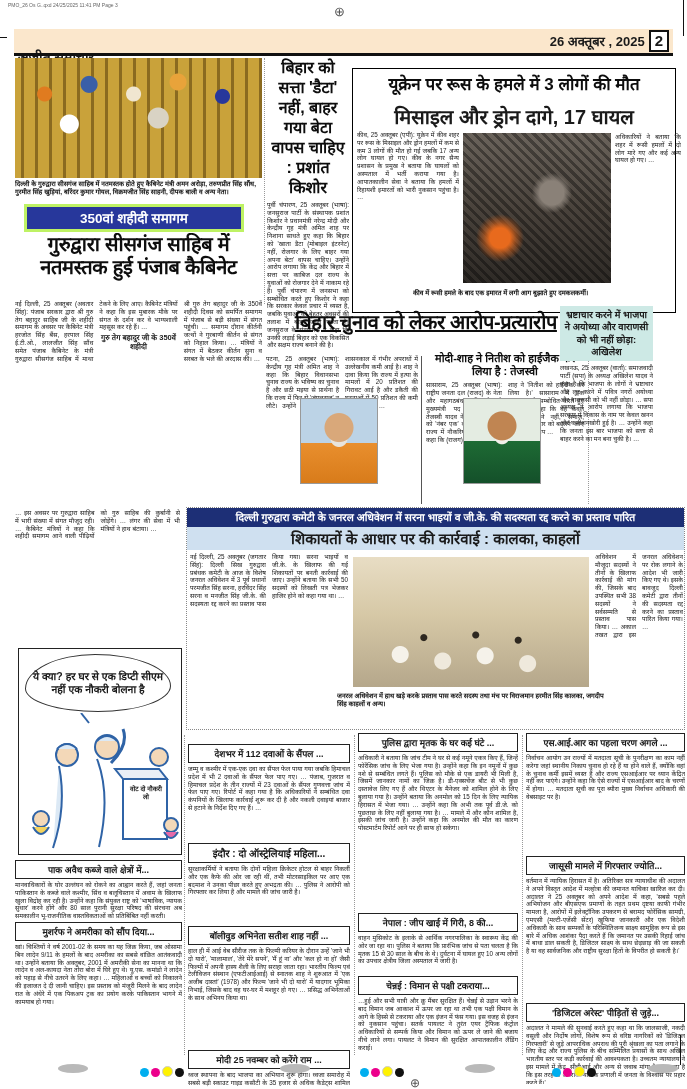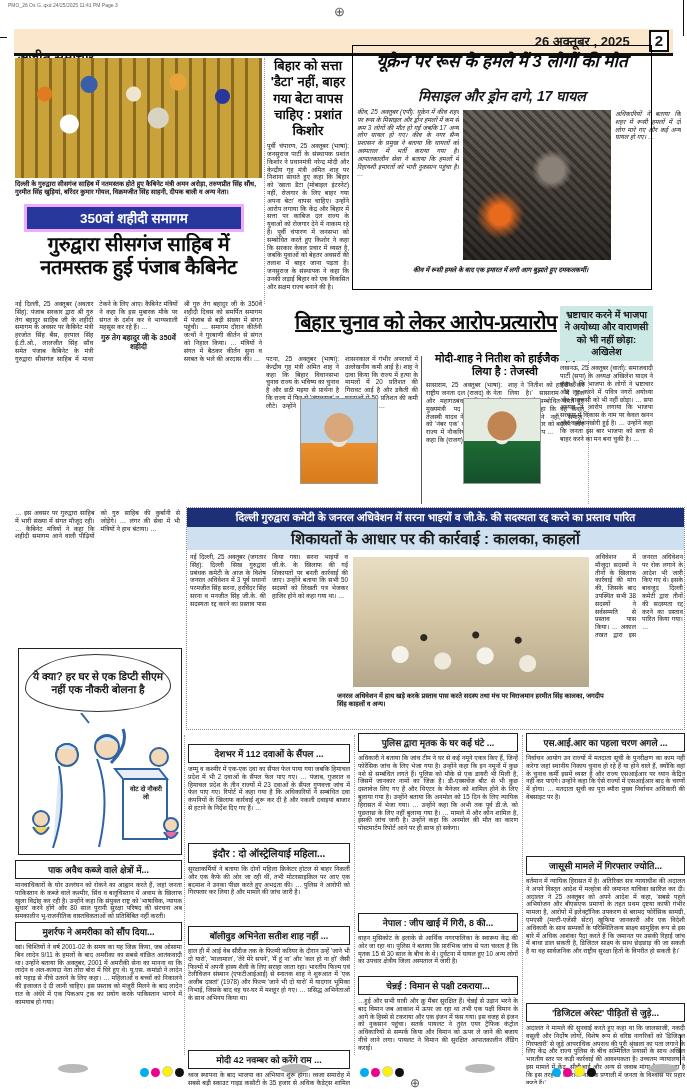--- a/index.html
+++ b/index.html
@@ -26,60 +26,60 @@
 
 <div id="page">
 
   <div class="abs" style="left:8px;top:2px;font-size:5px;color:#666;">PMO_26 Os G..qxd  24/25/2025  11:41 PM  Page 3</div>
   <div class="abs" style="left:334px;top:4px;font-size:13px;color:#555;">⊕</div>
   <div class="abs" style="left:683px;top:0;width:0;height:36px;border-left:1.5px solid #111;"></div>
   <div class="abs" style="left:0;top:37px;width:7px;height:0;border-top:1.5px solid #111;"></div>
 
   <div class="abs" style="left:14px;top:29px;width:659px;height:24px;background:#fbe7cc;display:flex;align-items:center;justify-content:space-between;padding:0 4px;box-sizing:border-box;">
     <span style="font-size:14px;font-weight:800;margin-top:31px;">अजीत समाचार</span>
-    <span style="display:flex;align-items:center;gap:19px;">
+    <span style="display:flex;align-items:center;gap:4px;">
       <span style="font-size:13px;font-weight:800;">26 अक्तूबर , 2025</span>
       <span style="border:2px solid #111;background:#fff;font-size:15px;font-weight:800;padding:0 4px;line-height:18px;">2</span>
     </span>
   </div>
   <div class="abs" style="left:14px;top:53px;width:659px;height:3px;background:#111;"></div>
 
   <div class="abs photo" style="left:15px;top:58px;width:247px;height:120px;background:
       radial-gradient(circle at 12% 30%,#e07b1f 0 7px,transparent 8px),
       radial-gradient(circle at 30% 22%,#3a5fa8 0 8px,transparent 9px),
       radial-gradient(circle at 48% 30%,#f0e6d0 0 7px,transparent 8px),
       radial-gradient(circle at 66% 20%,#e8a33a 0 8px,transparent 9px),
       radial-gradient(circle at 84% 32%,#27379b 0 7px,transparent 8px),
       radial-gradient(circle at 22% 55%,#ffffff 0 9px,transparent 10px),
       radial-gradient(circle at 58% 50%,#d9d3c4 0 10px,transparent 11px),
       repeating-linear-gradient(90deg,#c9a23a 0 6px,#8a6a20 6px 9px,#c9a23a 9px 14px),
       linear-gradient(180deg,#b98f5e 0%,#a07c4e 60%,#6f5836 100%);"></div>
   <div class="abs cap" style="left:15px;top:180px;width:247px;height:22px;">दिल्ली के गुरुद्वारा सीसगंज साहिब में नतमस्तक होते हुए कैबिनेट मंत्री अमन अरोड़ा, तरुणप्रीत सिंह सौंध, गुरमीत सिंह खुड़ियां, बरिंदर कुमार गोयल, विक्रमजीत सिंह साहनी, दीपक बाली व अन्य नेता।</div>
 
-  <div class="abs" style="left:24px;top:204px;width:214px;background:#f0abfc;padding:3px;">
+  <div class="abs" style="left:24px;top:204px;width:214px;background:#bef264;padding:3px;">
     <div style="background:#27379b;color:#fff;font-weight:800;font-size:13.5px;text-align:center;padding:2px 0;">350वां शहीदी समागम</div>
   </div>
   <div class="abs headline" style="left:15px;top:233px;width:247px;height:64px;font-size:20px;line-height:1.15;text-align:center;letter-spacing:-0.3px;overflow:hidden;">गुरुद्वारा सीसगंज साहिब में नतमस्तक हुई पंजाब कैबिनेट</div>
 
   <div class="abs bodytxt cols3" style="left:15px;top:300px;width:247px;height:205px;">
     <span>नई दिल्ली, 25 अक्तूबर (अवतार सिंह): पंजाब सरकार द्वारा श्री गुरु तेग बहादुर साहिब जी के शहीदी समागम के अवसर पर कैबिनेट मंत्री हरजोत सिंह बैंस, हरपाल सिंह ई.टी.ओ., लालजीत सिंह सौंध समेत पंजाब कैबिनेट के मंत्री गुरुद्वारा सीसगंज साहिब में माथा टेकने के लिए आए। कैबिनेट मंत्रियों ने कहा कि इस मुबारक मौके पर संगत के दर्शन कर वे भाग्यशाली महसूस कर रहे हैं। …</span>
     <span style="display:block;font-weight:800;font-size:7.5px;text-align:center;margin:2px 0;">गुरु तेग बहादुर जी के 350वें शहीदी</span>
     <span>श्री गुरु तेग बहादुर जी के 350वें शहीदी दिवस को समर्पित समागम में पंजाब से बड़ी संख्या में संगत पहुंची। … समागम दौरान कीर्तनी जत्थों ने गुरबाणी कीर्तन से संगत को निहाल किया। … मंत्रियों ने संगत में बैठकर कीर्तन सुना व सरबत के भले की अरदास की। …</span>
   </div>
   <div class="abs bodytxt cols2" style="left:15px;top:509px;width:165px;height:134px;">… इस अवसर पर गुरुद्वारा साहिब में भारी संख्या में संगत मौजूद रही। … कैबिनेट मंत्रियों ने कहा कि शहीदी समागम आने वाली पीढ़ियों को गुरु साहिब की कुर्बानी से जोड़ेंगे। … लंगर की सेवा में भी मंत्रियों ने हाथ बंटाया। …</div>
 
   <div class="abs dotv" style="left:264px;top:58px;height:246px;"></div>
   <div class="abs" style="left:267px;top:58px;width:82px;">
-    <div class="headline" style="font-size:13px;line-height:1.25;text-align:center;font-weight:800;">बिहार को सत्ता 'डैटा' नहीं, बाहर गया बेटा वापस चाहिए : प्रशांत किशोर</div>
+    <div class="headline" style="font-size:16px;line-height:1.25;text-align:center;font-weight:800;">बिहार को सत्ता 'डैटा' नहीं, बाहर गया बेटा वापस चाहिए : प्रशांत किशोर</div>
     <div class="bodytxt" style="margin-top:3px;height:190px;">पूर्वी चंपारण, 25 अक्तूबर (भाषा): जनसुराज पार्टी के संस्थापक प्रशांत किशोर ने प्रधानमंत्री नरेन्द्र मोदी और केन्द्रीय गृह मंत्री अमित शाह पर निशाना साधते हुए कहा कि बिहार को 'खाता डैटा (मोबाइल इंटरनेट) नहीं, रोजगार के लिए बाहर गया अपना बेटा' वापस चाहिए। उन्होंने आरोप लगाया कि केंद्र और बिहार में सत्ता पर काबिज दल राज्य के युवाओं को रोजगार देने में नाकाम रहे हैं। पूर्वी चंपारण में जनसभा को सम्बोधित करते हुए किशोर ने कहा कि सरकार केवल प्रचार में व्यस्त है, जबकि युवाओं को बेहतर अवसरों की तलाश में बाहर जाना पड़ता है। जनसुराज के संस्थापक ने कहा कि उनकी लड़ाई बिहार को एक विकसित और सक्षम राज्य बनाने की है।</div>
   </div>
 
-  <div class="abs" style="left:352px;top:45px;width:300px;height:245px;border:1.5px solid #000;box-sizing:border-box;font-style:italic;">
+  <div class="abs" style="left:352px;top:68px;width:324px;height:245px;border:1.5px solid #000;box-sizing:border-box;">
     <div class="headline" style="font-size:17px;text-align:center;margin-top:3px;white-space:nowrap;">यूक्रेन पर रूस के हमले में 3 लोगों की मौत</div>
-    <div style="font-size:14px;font-weight:800;text-align:center;margin-top:14px;">मिसाइल और ड्रोन दागे, 17 घायल</div>
+    <div style="font-size:20px;font-weight:800;text-align:center;margin-top:8px;">मिसाइल और ड्रोन दागे, 17 घायल</div>
     <div class="abs bodytxt" style="left:4px;top:62px;width:102px;height:150px;">कीव, 25 अक्तूबर (एपी): यूक्रेन में कीव शहर पर रूस के मिसाइल और ड्रोन हमलों में कम से कम 3 लोगों की मौत हो गई जबकि 17 अन्य लोग घायल हो गए। कीव के नगर सैन्य प्रशासन के प्रमुख ने बताया कि घायलों को अस्पताल में भर्ती कराया गया है। आपातकालीन सेवा ने बताया कि हमलों में रिहायशी इमारतों को भारी नुकसान पहुंचा है। …</div>
     <div class="abs photo" style="left:110px;top:64px;width:148px;height:150px;background:
         radial-gradient(circle at 25% 70%,#e86a1d 0 10px,rgba(232,106,29,0.5) 16px,transparent 24px),
         radial-gradient(circle at 60% 40%,#8a8178 0 12px,transparent 20px),
         repeating-linear-gradient(45deg,rgba(0,0,0,0.35) 0 3px,transparent 3px 7px),
         linear-gradient(180deg,#6b645c 0%,#4a433c 50%,#2e2a26 100%);"></div>
     <div class="abs bodytxt" style="left:262px;top:64px;width:66px;height:150px;">अधिकारियों ने बताया कि शहर में रूसी हमलों में दो लोग मारे गए और कई अन्य घायल हो गए। …</div>
     <div class="abs cap" style="left:60px;top:220px;width:268px;height:18px;">कीव में रूसी हमले के बाद एक इमारत में लगी आग बुझाते हुए दमकलकर्मी।</div>
   </div>
 
@@ -167,21 +167,21 @@
   </div>
   <div class="abs" style="left:188px;top:843px;width:162px;">
     <div class="boxhead" style="font-size:10px;">इंदौर : दो ऑस्ट्रेलियाई महिला...</div>
     <div class="bodytxt" style="margin-top:2px;height:60px;">सुरक्षाकर्मियों ने बताया कि दोनों महिला क्रिकेटर होटल से बाहर निकलीं और एक कैफे की ओर जा रही थीं, तभी मोटरसाइकिल पर आए एक बदमाश ने उनका पीछा करते हुए अभद्रता की। … पुलिस ने आरोपी को गिरफ्तार कर लिया है और मामले की जांच जारी है।</div>
   </div>
   <div class="abs" style="left:188px;top:926px;width:162px;">
     <div class="boxhead">बॉलीवुड अभिनेता सतीश शाह नहीं ...</div>
     <div class="bodytxt" style="margin-top:2px;height:100px;">हाल ही में आई वेब सीरीज तक के फिल्मी करियर के दौरान उन्हें 'जाने भी दो यारो', 'मालामाल', 'तेरे मेरे सपने', 'मैं हूं ना' और 'कल हो ना हो' जैसी फिल्मों में अपनी हास्य शैली के लिए सराहा जाता रहा। भारतीय फिल्म एवं टेलीविजन संस्थान (एफटीआईआई) से स्नातक शाह ने शुरुआत में 'एक अजीब दास्तां' (1978) और फिल्म 'जाने भी दो यारो' में यादगार भूमिका निभाई, जिसके बाद वह घर-घर में मशहूर हो गए। … प्रसिद्ध अभिनेताओं के साथ अभिनय किया था।</div>
   </div>
   <div class="abs" style="left:188px;top:1050px;width:162px;">
-    <div class="boxhead">मोदी 42 नवम्बर को करेंगे राम ...</div>
+    <div class="boxhead">मोदी 25 नवम्बर को करेंगे राम ...</div>
     <div class="bodytxt" style="margin-top:2px;height:16px;">ध्वज स्थापना के बाद भाजपा का अभियान शुरू होगा। ध्वजा समारोह में सबसे बड़ी स्काउट गाइड कसौटी के 35 हजार से अधिक कैडेट्स शामिल होंगे।</div>
   </div>
 
   <div class="abs dotv" style="left:354px;top:735px;height:320px;"></div>
   <div class="abs" style="left:358px;top:733px;width:160px;">
     <div class="boxhead">पुलिस द्वारा मृतक के घर कई घंटे ...</div>
     <div class="bodytxt" style="margin-top:2px;height:158px;">अधिकारी ने बताया कि जांच टीम ने घर से कई नमूने एकत्र किए हैं, जिन्हें फोरेंसिक जांच के लिए भेजा गया है। उन्होंने कहा कि इन नमूनों में कुछ नशे से सम्बंधित लगते हैं। पुलिस को मौके से एक डायरी भी मिली है, जिसमें जानकार नामों का जिक्र है। डी-एक्सचेंज बीट से भी कुछ दस्तावेज लिए गए हैं और थिएटर के मैनेजर को शामिल होने के लिए बुलाया गया है। उन्होंने बताया कि अनमोल को 15 दिन के लिए न्यायिक हिरासत में भेजा गया। … उन्होंने कहा कि अभी तक पूर्व डी.जे. को पूछताछ के लिए नहीं बुलाया गया है। … मामले में और कौन शामिल है, इसकी जांच जारी है। उन्होंने कहा कि अनमोल की मौत का कारण पोस्टमार्टम रिपोर्ट आने पर ही साफ हो सकेगा।</div>
   </div>
   <div class="abs" style="left:358px;top:913px;width:160px;">
     <div class="boxhead">नेपाल : जीप खाई में गिरी, 8 की...</div>

